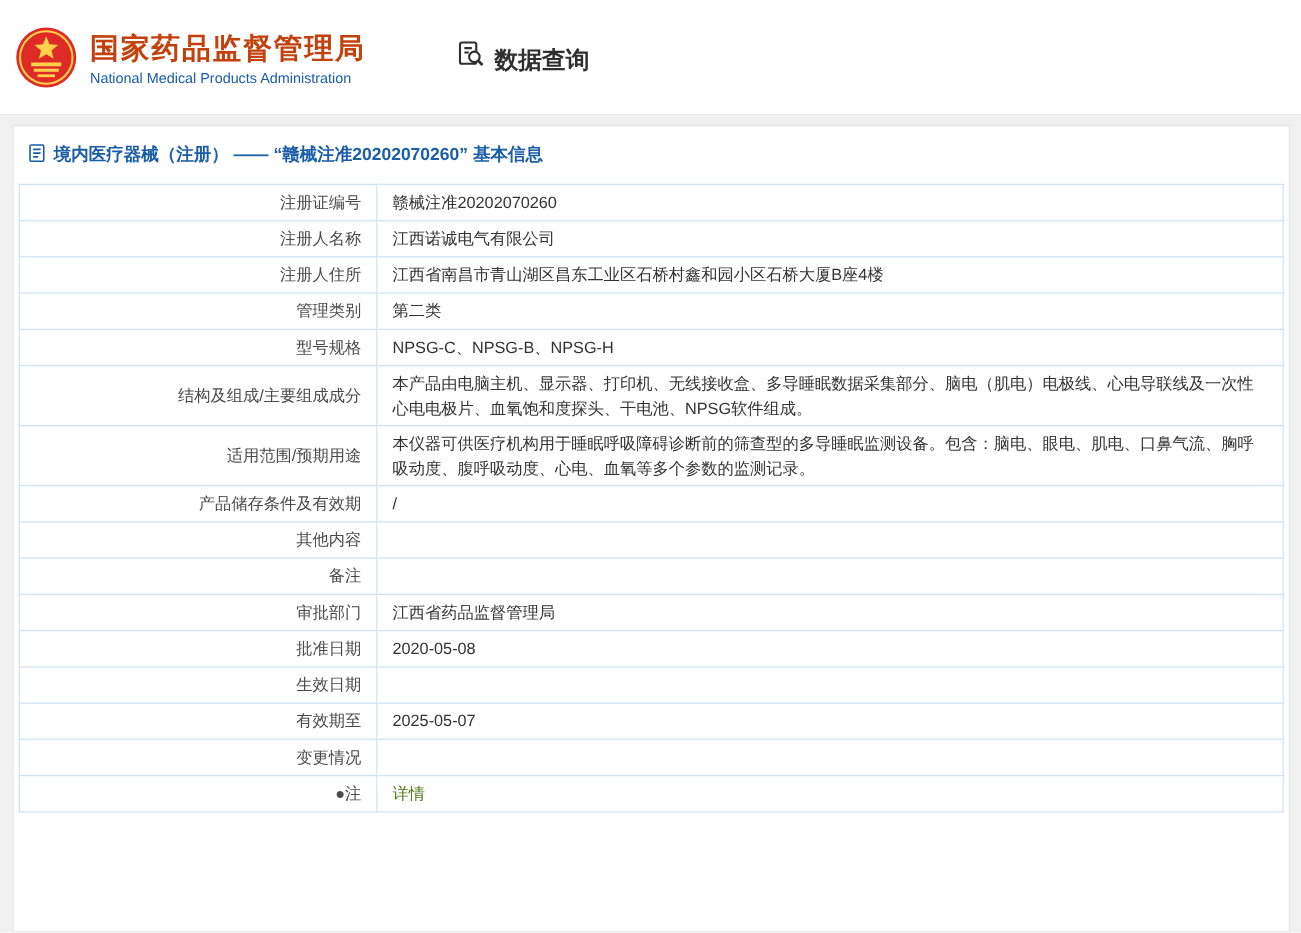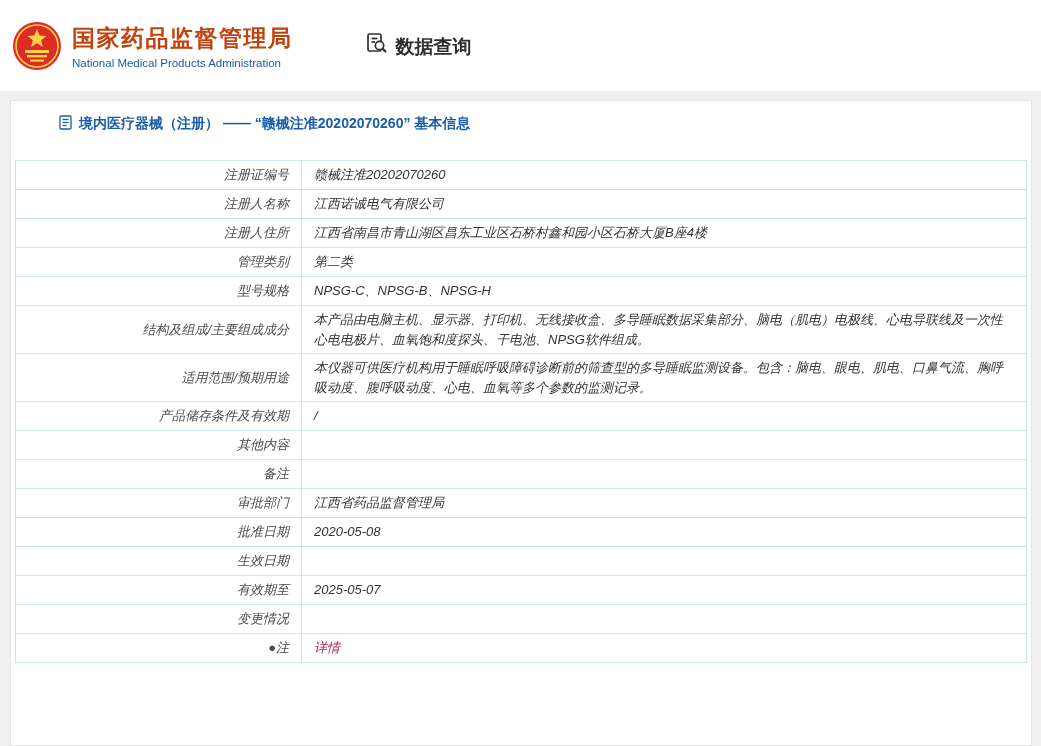--- a/index.html
+++ b/index.html
@@ -30,37 +30,36 @@
 
   
   .main-area { padding:8px 9px 0 10px; height:654px; }
   .content-box {
     background:#ffffff; border:1px solid #e4e4e4; min-height:646px; height:100%;
     padding:0 0 6px 0;
   }
   .page-title {
     display:flex; align-items:flex-start; gap:7px;
     padding:14px 12px 11px 12px;
-    color:#1a5da8; font-size:14px; font-weight:600;margin-left:36px;
+    color:#1a5da8; font-size:14px; font-weight:600;
   }
   .page-title svg { flex:0 0 auto; }
 
   table.info-table {
-    width:calc(100% - 8px); margin:16px 4px;
+    width:calc(100% - 8px); margin:3px 4px;
     border-collapse:collapse; table-layout:fixed;
     font-size:13px;
-    font-style:italic;
   }
   table.info-table td {
     border:1px solid #cfe3f5; height:29px; line-height:1.5;
     padding:4px 12px; vertical-align:middle; word-break:break-all;
   }
   td.label-cell { width:286px; text-align:right; color:#4a4a4a; background:#ffffff; }
   td.value-cell { color:#333; }
-  a.detail-link { color:#be185d; text-decoration:none; cursor:pointer; }
+  a.detail-link { color:#4d7c0f; text-decoration:none; cursor:pointer; }
 </style>
 </head>
 <body>
 
 <header class="site-header">
   <div class="logo-block">
     <span class="emblem">
       <svg viewBox="0 0 50 50" width="50" height="50">
         <circle cx="25" cy="25" r="24" fill="#de2b27"></circle>
         <circle cx="25" cy="25" r="21" fill="none" stroke="#ffd24a" stroke-width="1.6"></circle>

